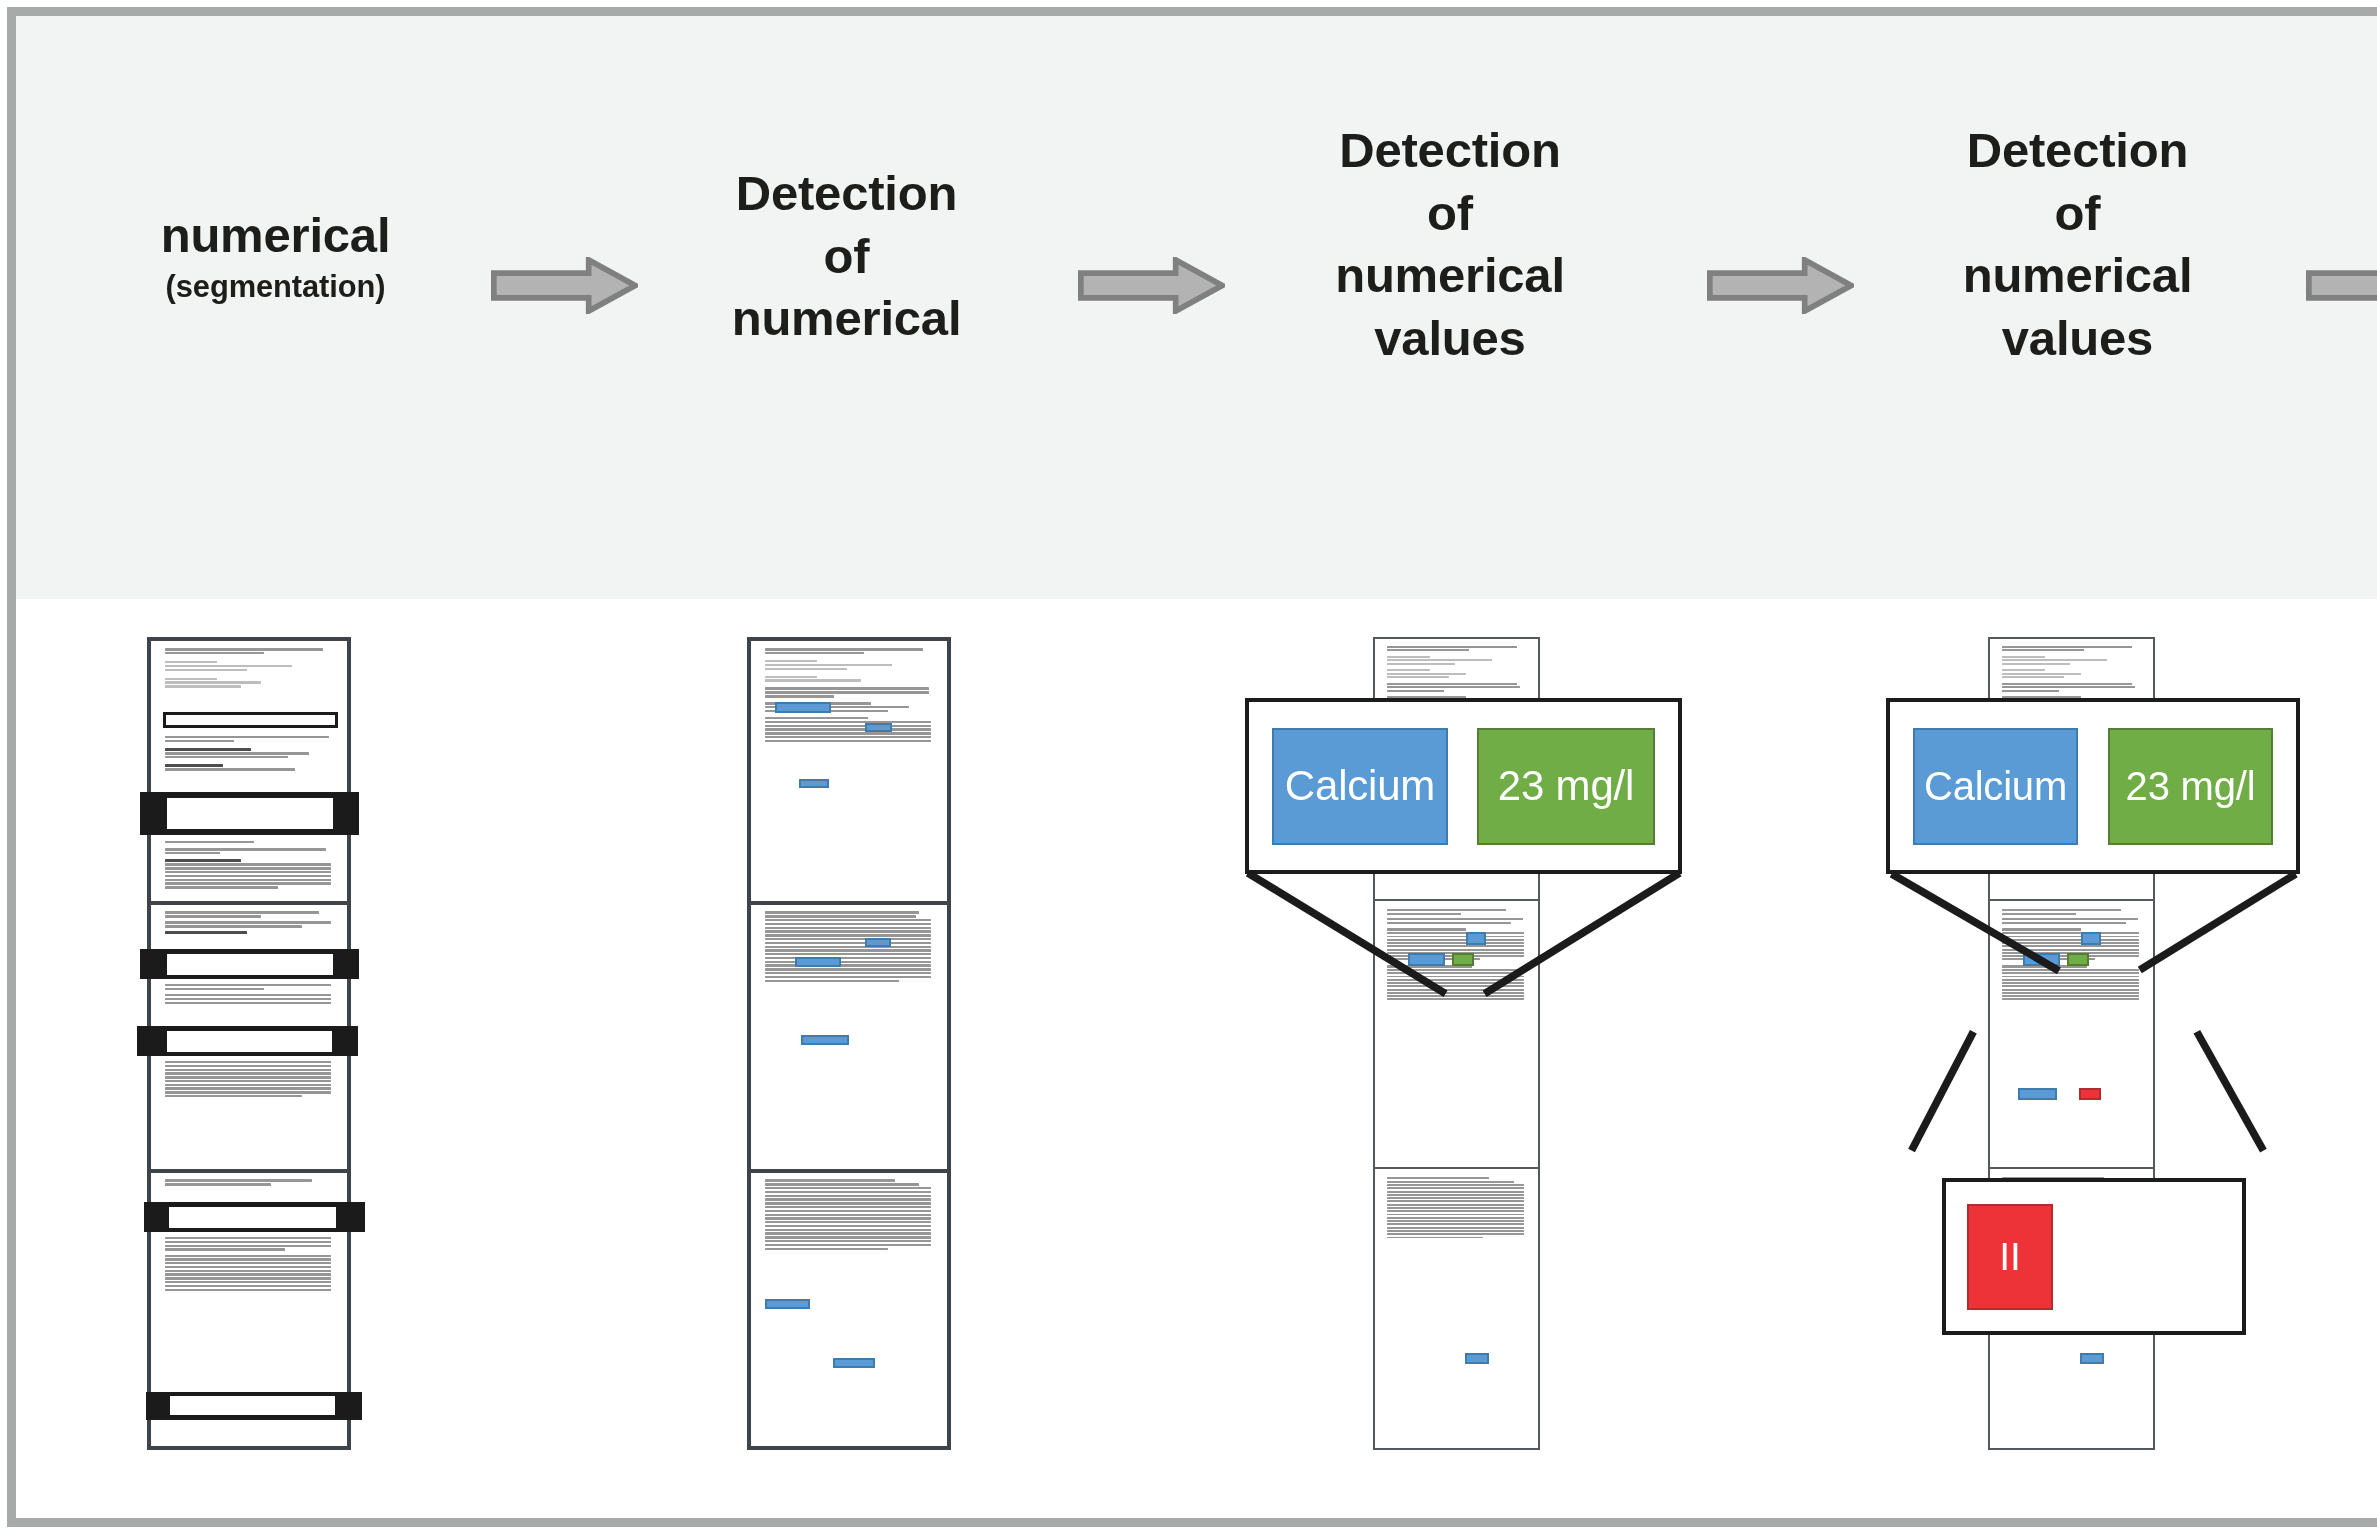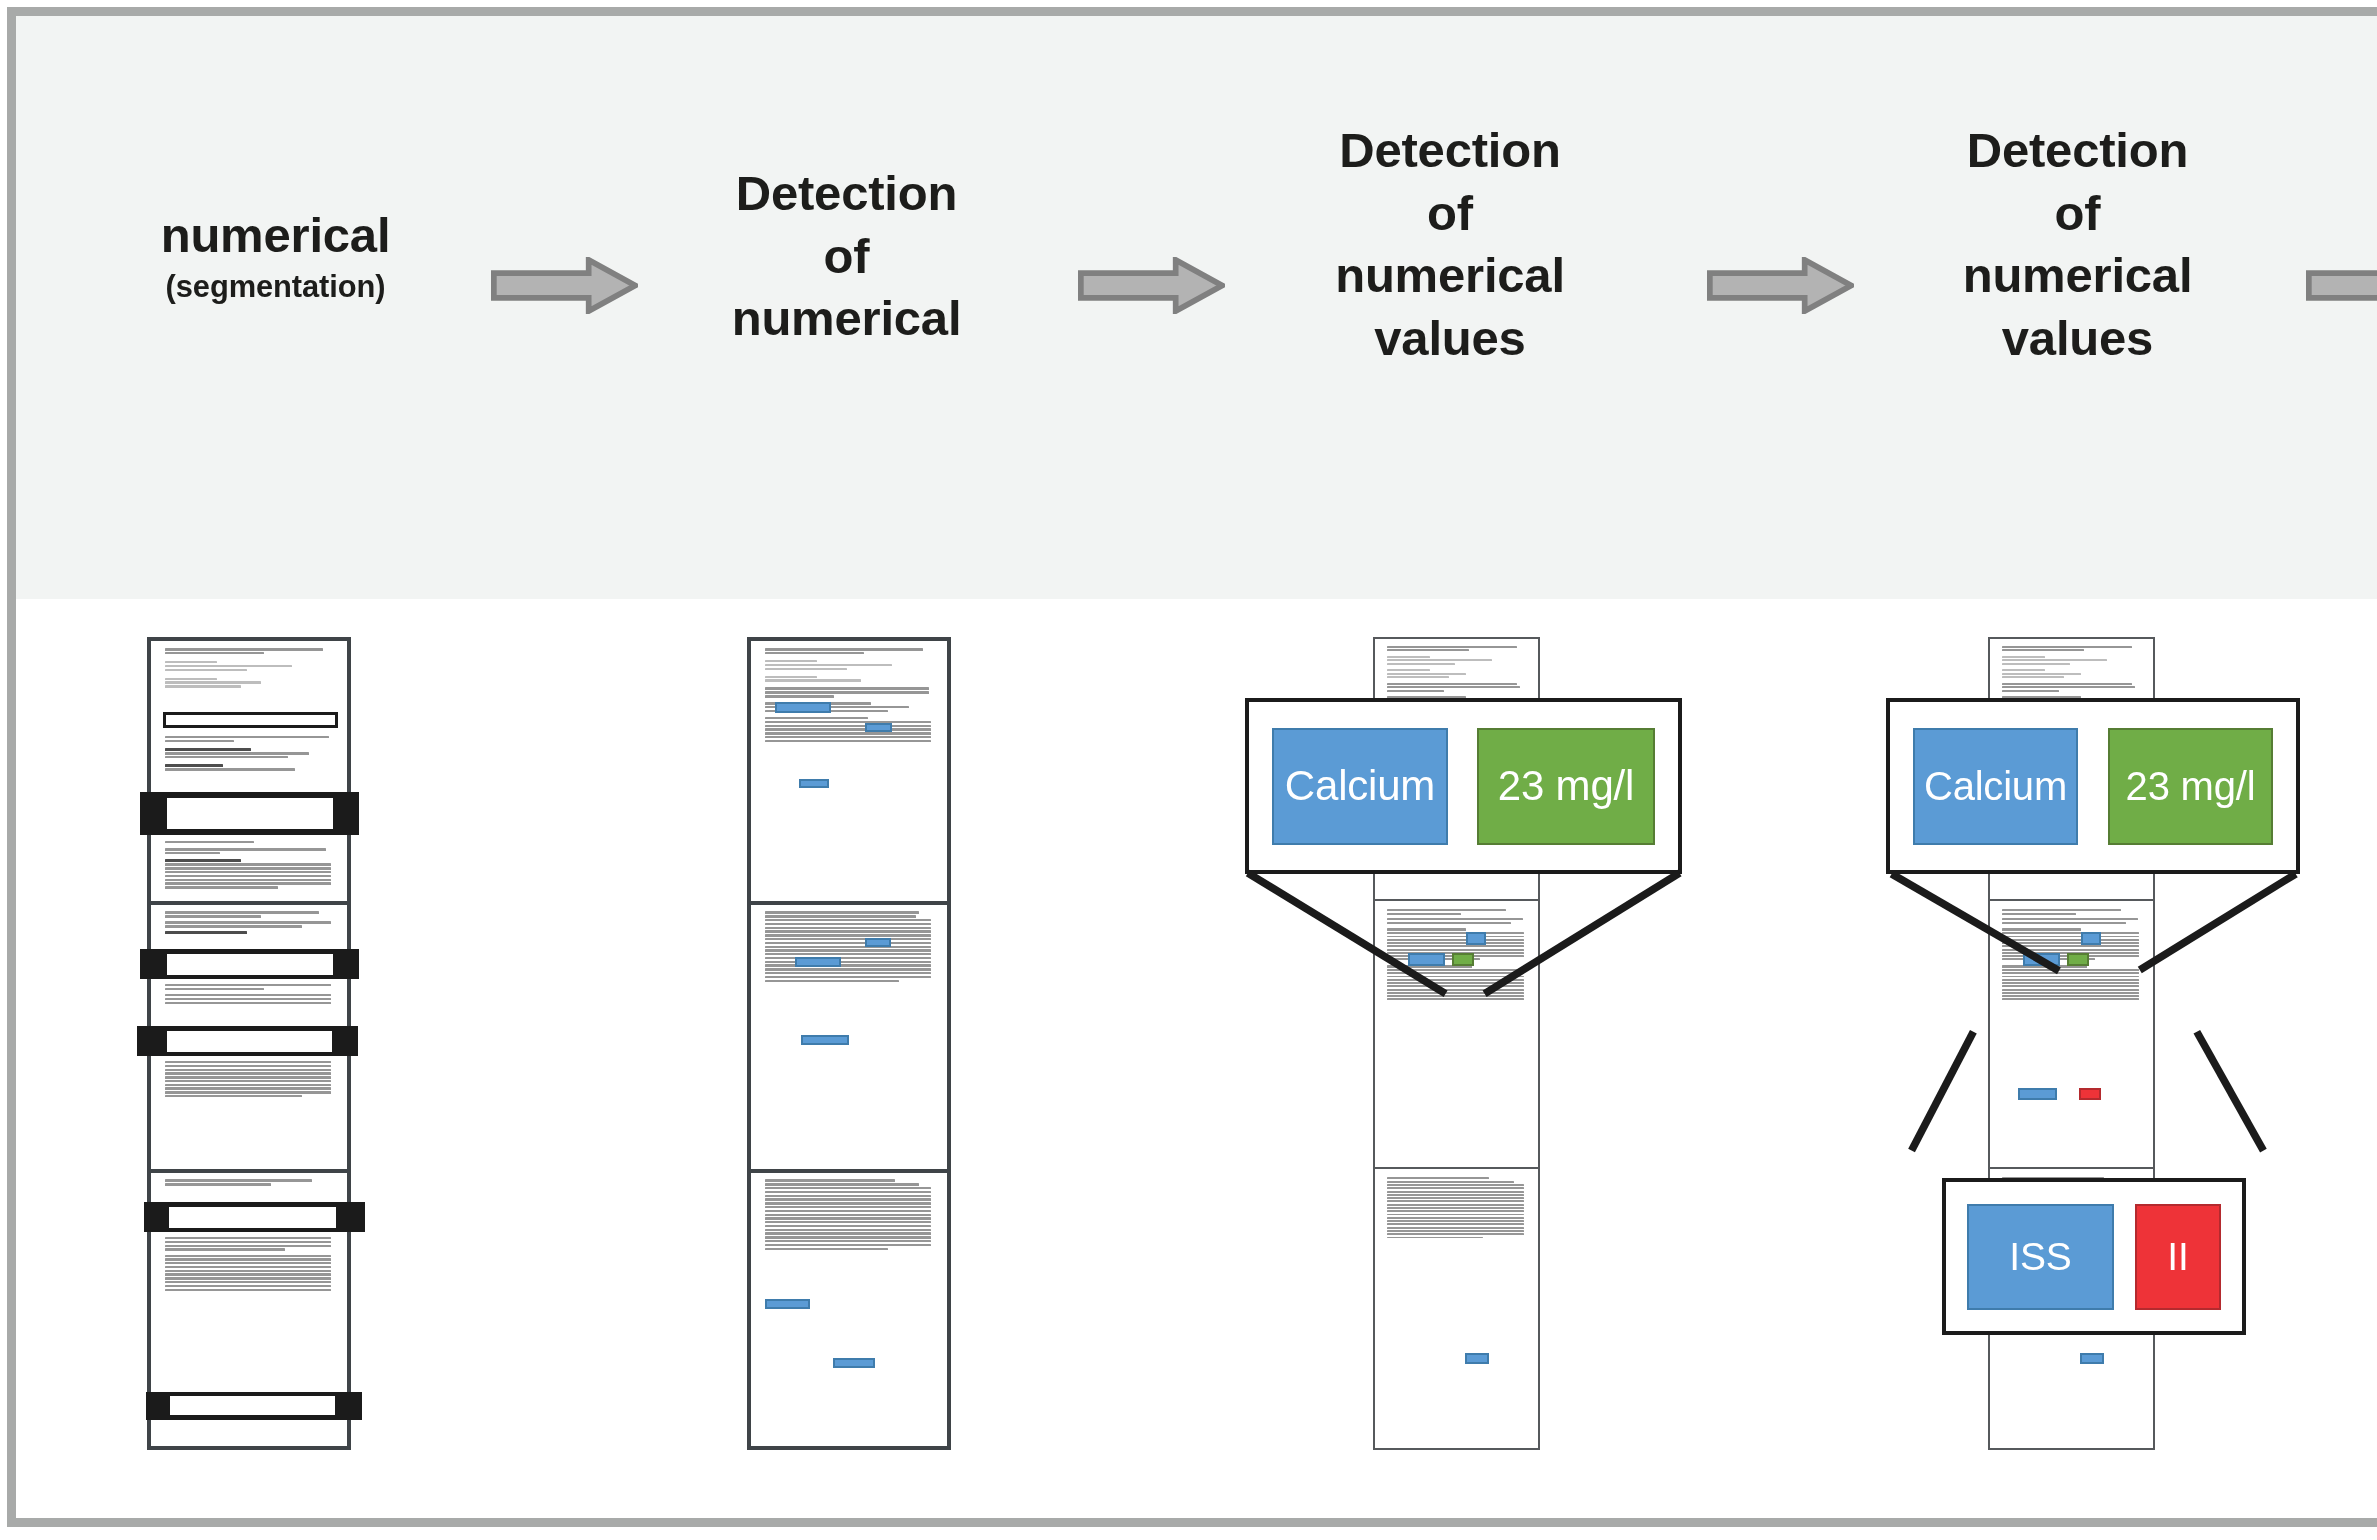--- a/index.html
+++ b/index.html
@@ -549,23 +549,20 @@
   <div class="callout" style="left:1886px; top:698px; width:414px; height:176px; padding:19px 23px;">
     <div class="cbox blue" style="width:165px; height:117px; font-size:40px;">
       <span>Calcium</span>
     </div>
     <div class="cbox green" style="width:165px; height:117px; font-size:40px;">
       <span>23 mg/l</span>
     </div>
   </div>
 
   <div class="callout" style="left:1942px; top:1178px; width:304px; height:157px; padding:18px 21px;">
-    <div class="cbox blue" style="width:147px; height:106px; font-size:39px;">
-      <span>ISS</span>
-    </div>
     <div class="cbox red" style="width:86px; height:106px; font-size:39px;">
       <span>II</span>
     </div>
   </div>
 
   <svg class="ovl" width="2973" height="1540" viewBox="0 0 6252 3239">
     <defs>
       <marker id="arcHead" viewBox="0 0 12 12" refX="5" refY="6" markerWidth="5" markerHeight="5" orient="auto-start-reverse">
         <path d="M 0 0 L 12 6 L 0 12 z" fill="#1b1b1b"></path>
       </marker>

